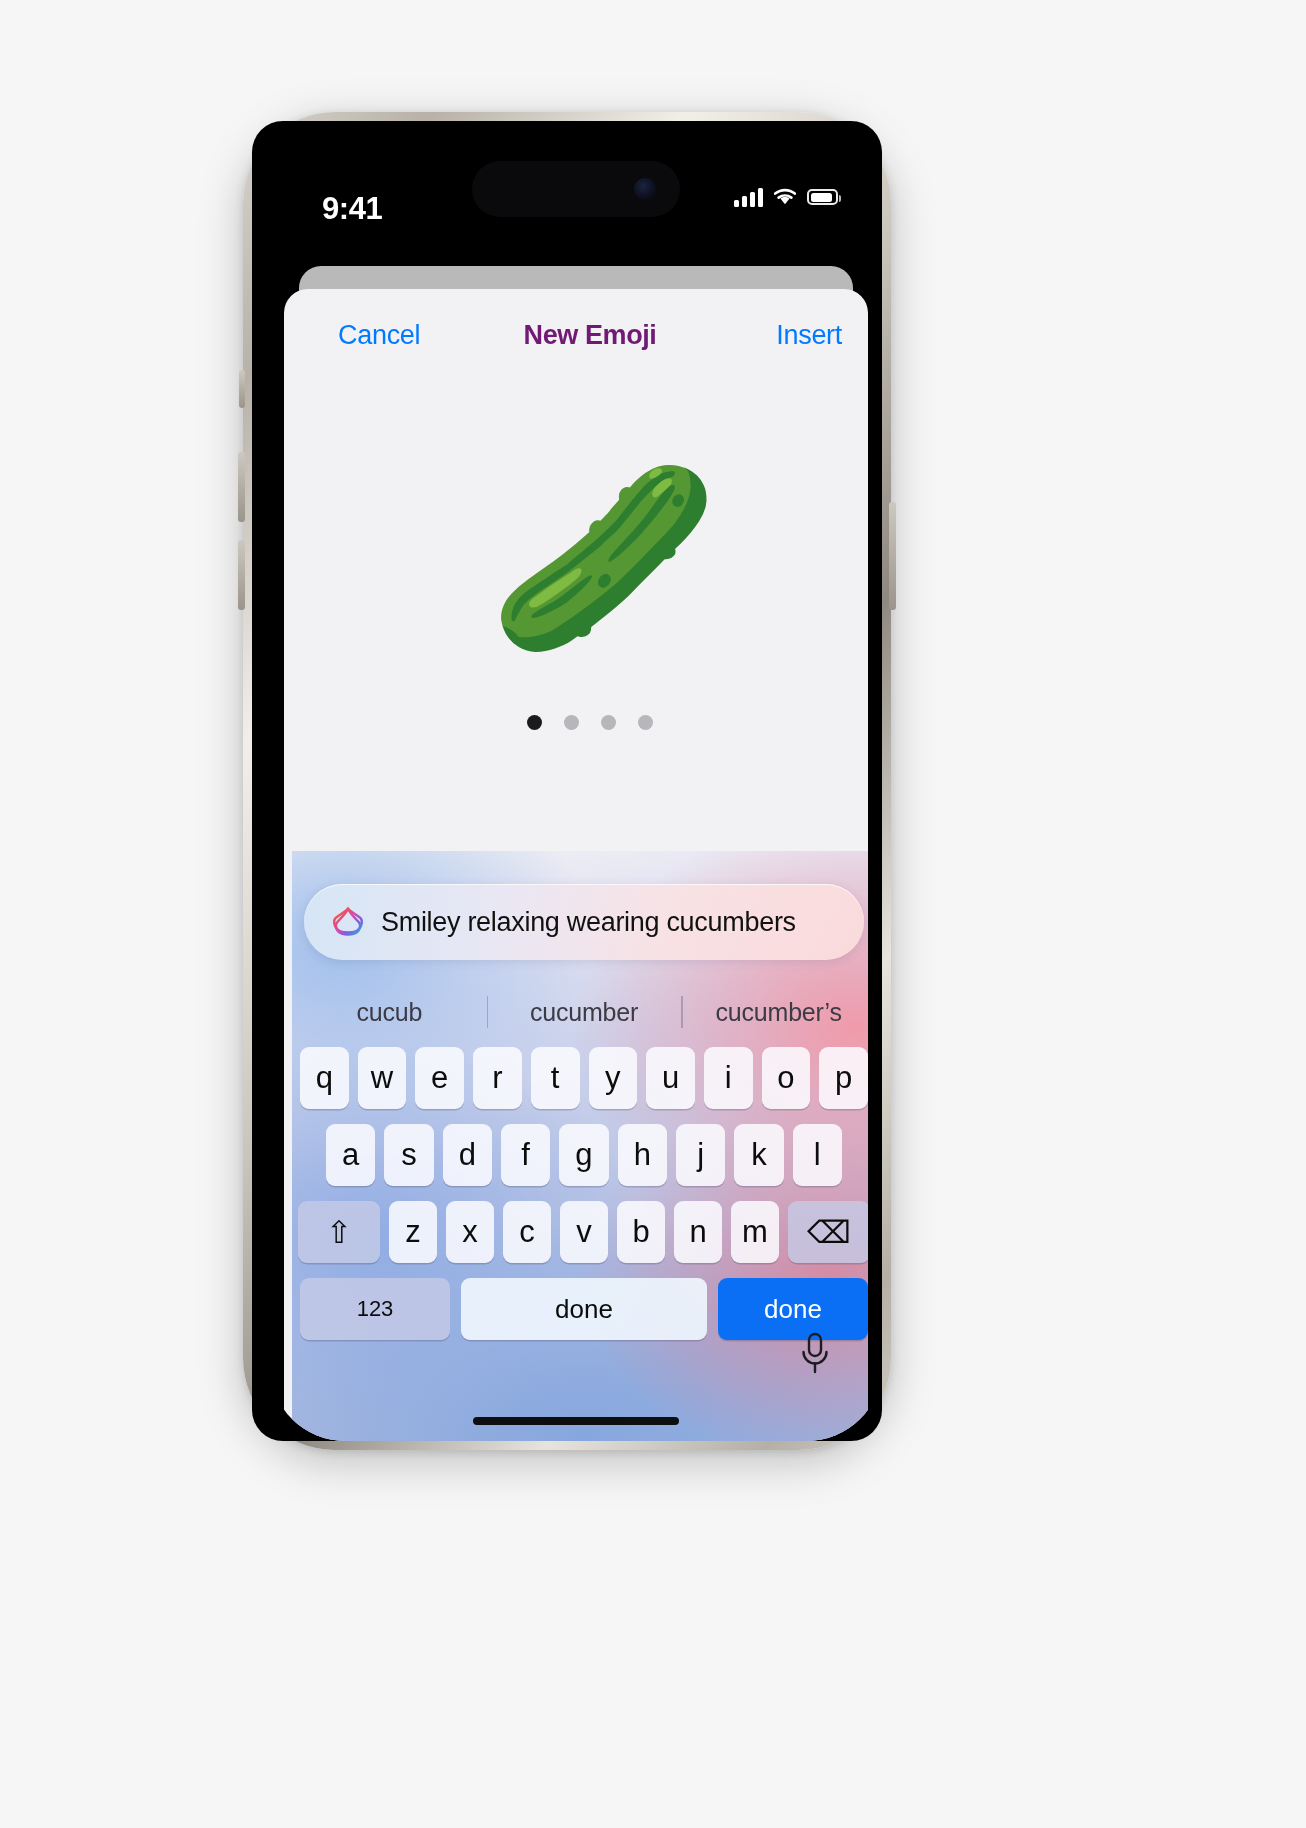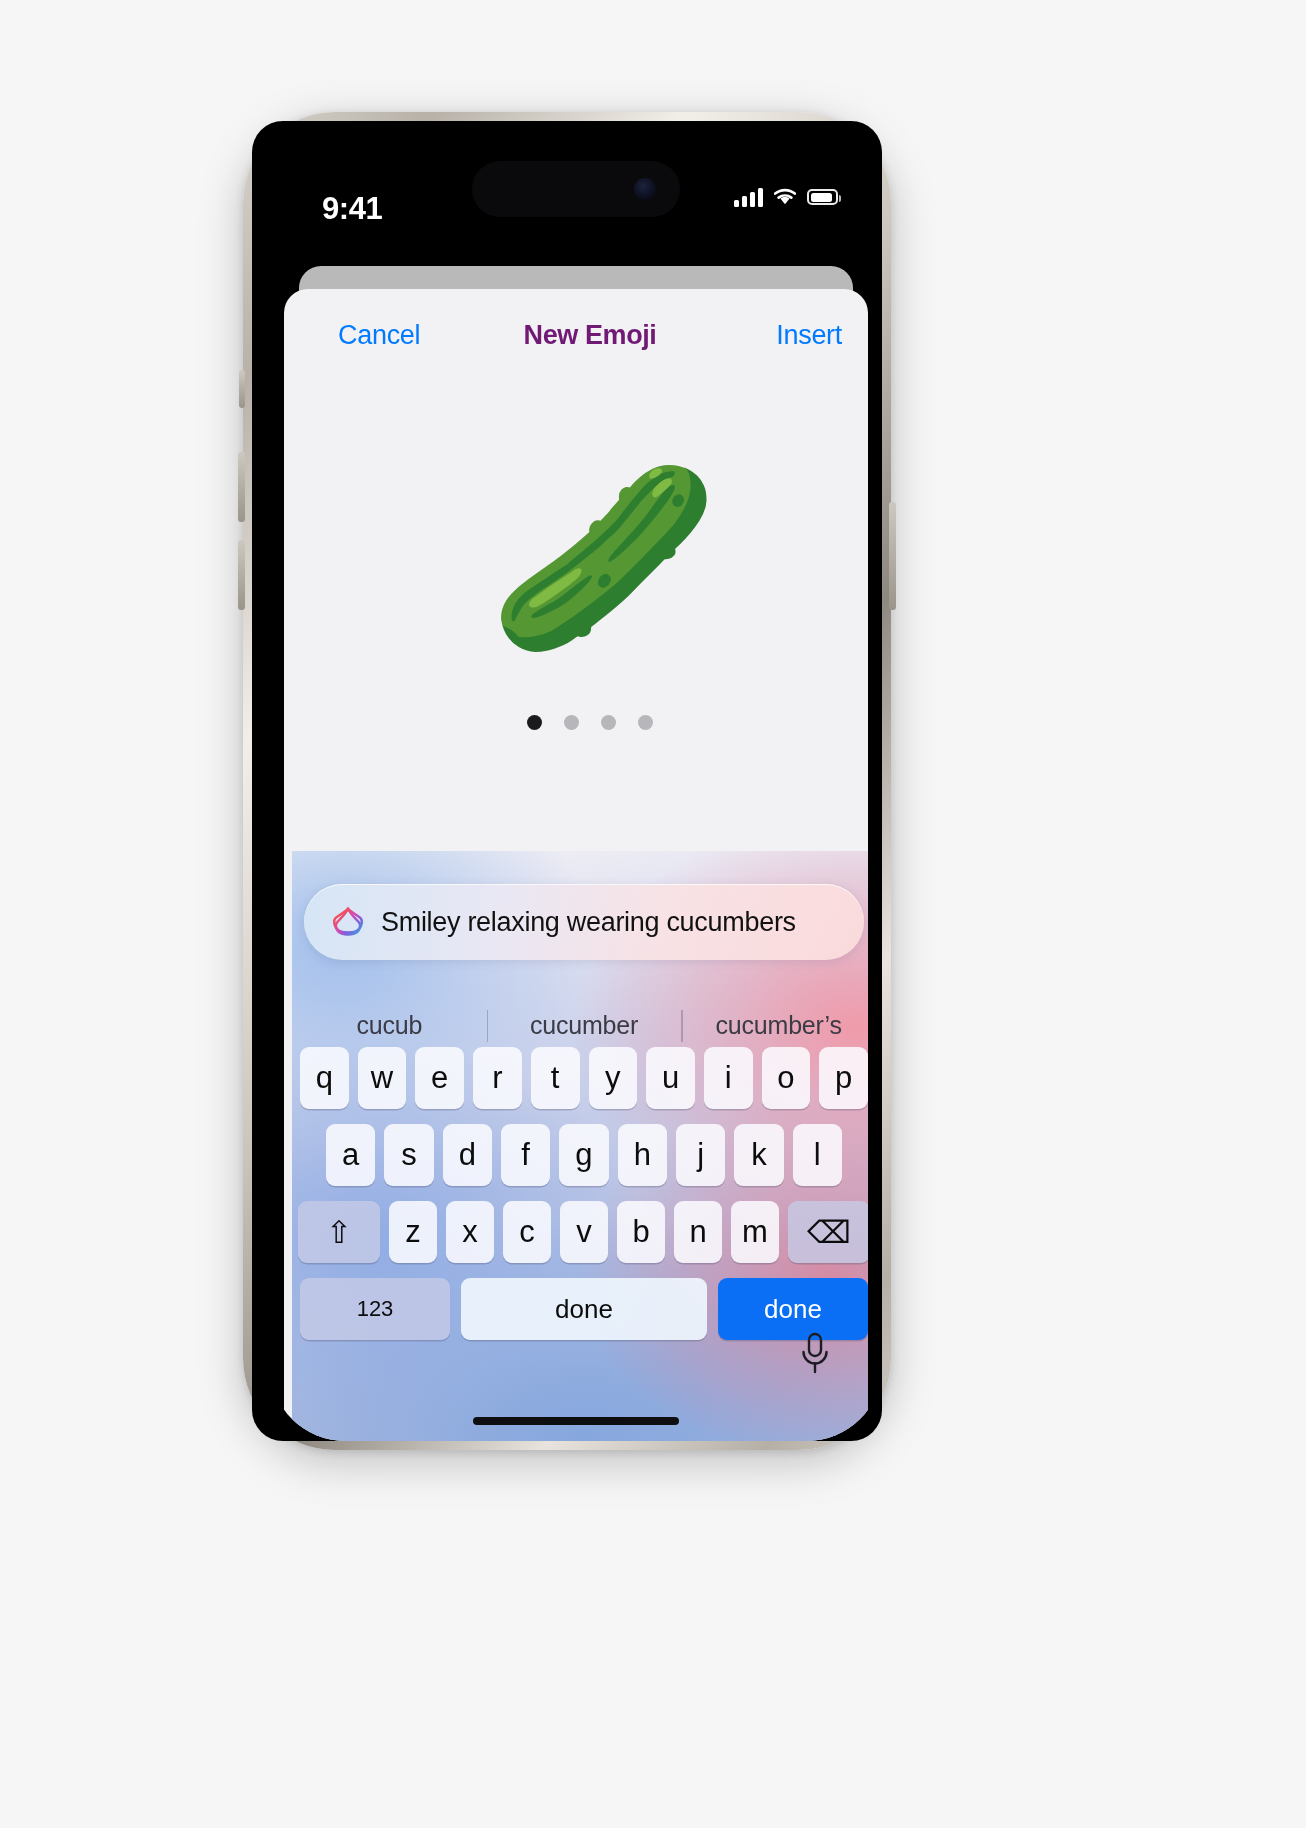--- a/index.html
+++ b/index.html
@@ -244,21 +244,21 @@
     letter-spacing: -0.3px;
     white-space: nowrap;
   }
 
   
   #suggestions {
     position: absolute;
     left: 0; top: 133px;
     width: 584px; height: 56px;
     display: flex;
-    align-items: flex-end;
+    align-items: center;
   }
   .sugg {
     flex: 1;
     text-align: center;
     font-size: 25px;
     color: #3b3b46;
     letter-spacing: -0.2px;
     position: relative;
     cursor: pointer;
   }

